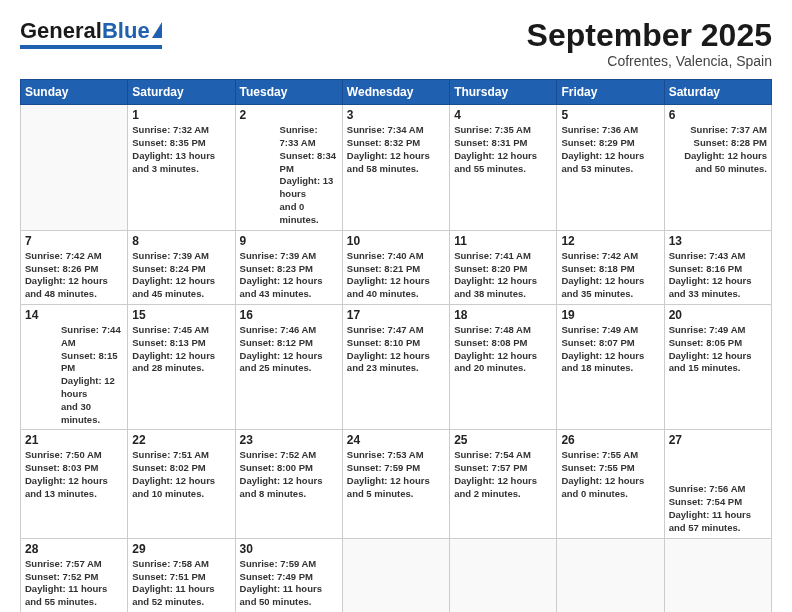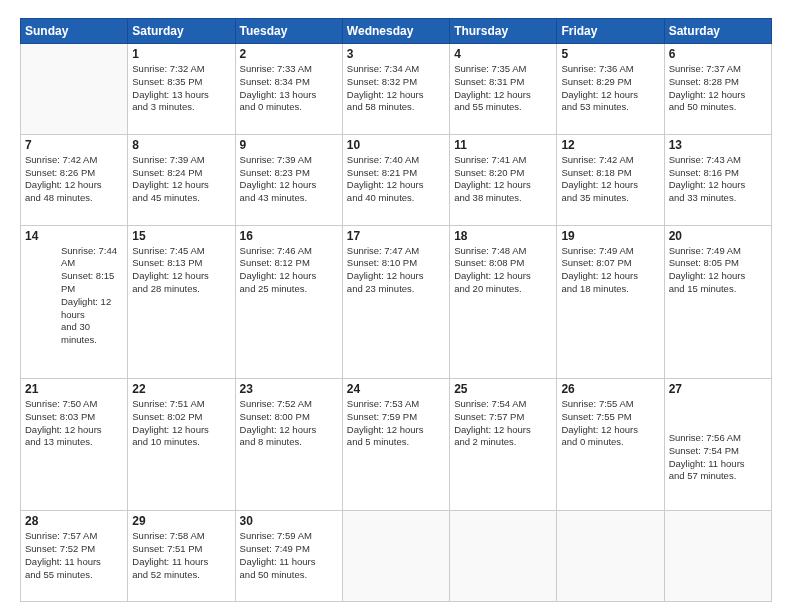--- a/index.html
+++ b/index.html
@@ -84,29 +84,47 @@
     .cell-date {
       font-size: 12px;
       font-weight: bold;
       margin-bottom: 2px;
       display: block;
     }
     .cell-info {
       font-size: 9.5px;
       color: #333;
       line-height: 1.35;
+      font-weight: bold;
     }
     .empty-cell {
       background: #f9f9f9;
     }
   </style>
 </head>
 <body>
 
 <div class="page">
+  <div class="header">
+    <div class="logo-wrapper">
+      <div style="display:flex;flex-direction:column;align-items:flex-start;">
+        <div style="display:flex;align-items:center;">
+          <span class="logo-letters">
+            <span>General</span><span class="blue">Blue</span>
+          </span>
+          <span class="logo-triangle"></span>
+        </div>
+        <div style="height:4px;background:#2060b0;width:100%;margin-top:1px;"></div>
+      </div>
+    </div>
+    <div class="title-block">
+      <h1>September 2025</h1>
+      <p>Cofrentes, Valencia, Spain</p>
+    </div>
+  </div>
 
   <table class="calendar">
     <thead>
       <tr>
       <th>Sunday</th>
           <th>Saturday</th>
           <th>Tuesday</th>
           <th>Wednesday</th>
           <th>Thursday</th>
           <th>Friday</th>
@@ -118,21 +136,21 @@
           <td class="empty-cell"></td>
           <td>
             <span class="cell-date">1</span>
             <div class="cell-info" style="white-space: pre-line;">Sunrise: 7:32 AM
 Sunset: 8:35 PM
 Daylight: 13 hours
 and 3 minutes.</div>
           </td>
           <td>
             <span class="cell-date">2</span>
-            <div class="cell-info" style="white-space: pre-line;">Sunrise: 7:33 AM
+            <div class="cell-info" style="white-space: pre-line; margin-left: 40px;">Sunrise: 7:33 AM
 Sunset: 8:34 PM
 Daylight: 13 hours
 and 0 minutes.</div>
           </td>
           <td>
             <span class="cell-date">3</span>
             <div class="cell-info" style="white-space: pre-line;">Sunrise: 7:34 AM
 Sunset: 8:32 PM
 Daylight: 12 hours
 and 58 minutes.</div>
@@ -146,21 +164,21 @@
           </td>
           <td>
             <span class="cell-date">5</span>
             <div class="cell-info" style="white-space: pre-line;">Sunrise: 7:36 AM
 Sunset: 8:29 PM
 Daylight: 12 hours
 and 53 minutes.</div>
           </td>
           <td>
             <span class="cell-date">6</span>
-            <div class="cell-info" style="white-space: pre-line;">Sunrise: 7:37 AM
+            <div class="cell-info" style="white-space: pre-line; text-align: right;">Sunrise: 7:37 AM
 Sunset: 8:28 PM
 Daylight: 12 hours
 and 50 minutes.</div>
           </td>
         </tr>
         <tr>
           <td>
             <span class="cell-date">7</span>
             <div class="cell-info" style="white-space: pre-line;">Sunrise: 7:42 AM
 Sunset: 8:26 PM

